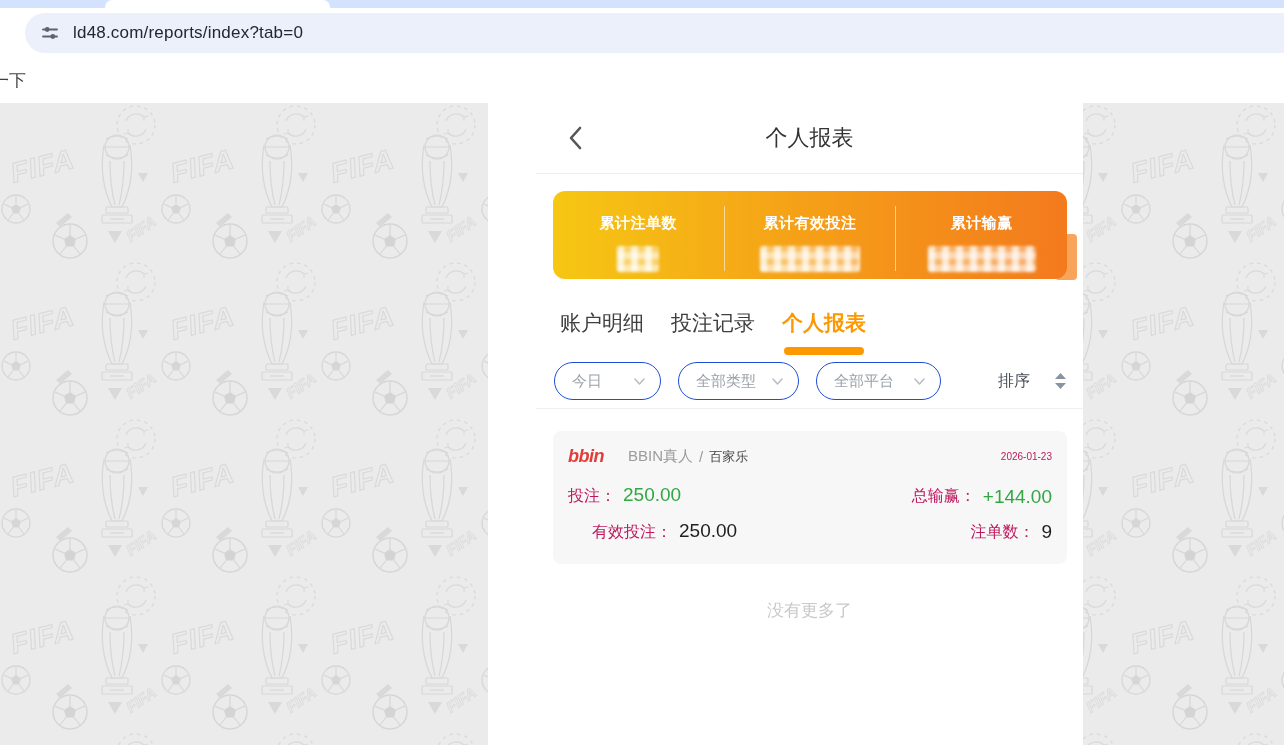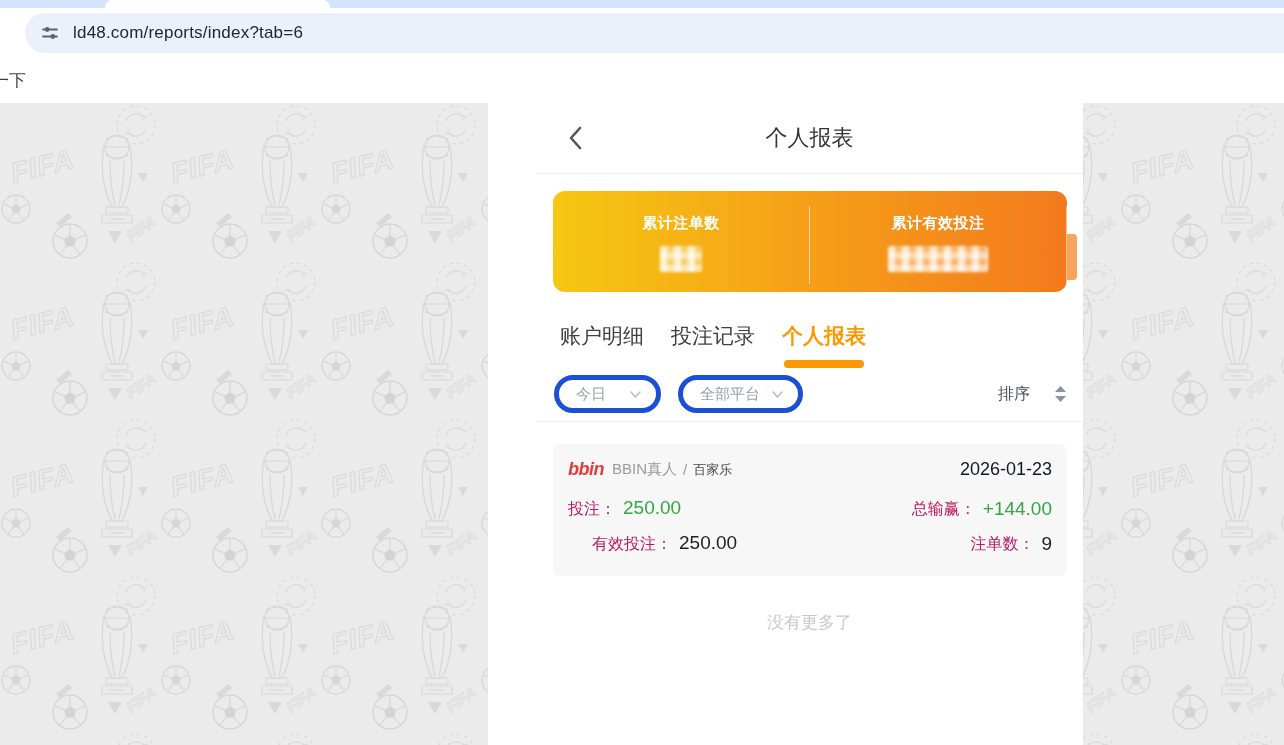--- a/index.html
+++ b/index.html
@@ -19,79 +19,79 @@
   .clipped-txt{position:absolute;left:-8px;top:13px;font-size:17px;color:#3d3f45;}
   
   .stage{position:absolute;left:0;top:103px;width:1284px;height:642px;background:#ebebeb;}
   .bg-pattern{position:absolute;inset:0;display:block;}
   
   .panel{position:absolute;left:488px;top:0;width:595px;height:642px;background:#fff;box-sizing:border-box;padding-left:48px;}
   .panel-header{position:relative;height:70px;border-bottom:1px solid #ededed;}
   .back-btn{position:absolute;left:26px;top:22px;width:26px;height:26px;cursor:pointer;display:flex;align-items:center;justify-content:center;}
   .page-title{text-align:center;line-height:70px;font-size:22px;color:#333;font-weight:500;}
   
-  .stats-wrap{position:relative;margin:17px 16px 0 17px;height:101px;}
+  .stats-wrap{position:relative;margin:17px 16px 0 17px;height:88px;}
   .stats-sliver{position:absolute;right:-10px;top:43px;width:22px;height:46px;background:#f8a55b;border-radius:4px;}
   .stats-card{position:absolute;inset:0;border-radius:12px;background:linear-gradient(90deg,#f6c713 0%,#f59b18 55%,#f37a1d 100%);display:flex;align-items:stretch;}
   .stat-col{flex:1;display:flex;flex-direction:column;align-items:center;}
   .stat-label{margin-top:23px;font-size:15px;font-weight:700;color:#fff;letter-spacing:.5px;}
   .stat-divider{width:1px;background:rgba(255,255,255,.55);margin:15px 0 8px;}
   .mosaic{margin-top:13px;height:26px;border-radius:3px;filter:blur(1.4px);
     background-image:
       repeating-linear-gradient(90deg,rgba(255,255,255,.78) 0 7px,rgba(255,255,255,.28) 7px 14px),
       repeating-linear-gradient(0deg,rgba(255,255,255,.55) 0 7px,rgba(255,255,255,.12) 7px 13px);}
   .m-w1{width:42px;} .m-w2{width:100px;} .m-w3{width:108px;}
   
   .tabs{display:flex;gap:27px;padding:30px 0 0 24px;}
   .tab{font-size:21px;color:#3f3f3f;cursor:pointer;position:relative;padding-bottom:16px;}
   .tab.active{color:#fd9800;font-weight:700;}
   .tab-underline{position:absolute;left:50%;transform:translateX(-50%);bottom:-2px;width:80px;height:8px;border-radius:4px;background:#fd9800;}
   
   .filters{display:flex;align-items:center;gap:17px;margin-top:9px;padding:0 17px 8px 18px;border-bottom:1px solid #eef0f2;}
-  .pill{height:38px;box-sizing:border-box;border:5px solid #1d4ed8;border-radius:19px;background:#fff;display:flex;align-items:center;justify-content:space-between;padding:0 15px 0 17px;cursor:pointer;}
+  .pill{height:38px;box-sizing:border-box;border:1px solid #1d4ed8;border-radius:19px;background:#fff;display:flex;align-items:center;justify-content:space-between;padding:0 15px 0 17px;cursor:pointer;}
   .p-w1{width:107px;} .p-w2{width:121px;} .p-w3{width:125px;}
   .pill-label{font-size:15px;color:#9ba1a9;}
   .chev{width:11px;height:7px;flex:0 0 auto;}
   .sort{margin-left:auto;display:flex;align-items:center;gap:25px;cursor:pointer;}
   .sort-label{font-size:16px;color:#4b5058;}
   .sort-ic{width:11px;height:16px;}
   
   .record-card{margin:22px 16px 0 17px;background:#f7f7f8;border-radius:8px;padding:15px 15px 21px 15px;box-sizing:border-box;cursor:pointer;}
   .r-row{display:flex;align-items:baseline;}
   .r-row.top{align-items:center;}
   .brand{font-size:18px;font-weight:800;font-style:italic;color:#e23c39;letter-spacing:-.5px;}
-  .game{margin-left:8px;font-size:15px;color:#9b9b9b;}
+  .game{margin-left:24px;font-size:15px;color:#9b9b9b;}
   .sep{margin:0 6px;font-size:15px;color:#9b9b9b;}
   .cat{font-size:13px;color:#474747;}
-  .r-date{margin-left:auto;font-size:18px;color:#0f172a;}
+  .r-date{margin-left:auto;font-size:10px;color:#be185d;}
   .r2{margin-top:17px;} .r3{margin-top:12px;margin-left:24px;}
   .lab{font-size:16px;color:#be185d;}
   .val{font-size:19px;margin-left:7px;}
   .val.green{color:#31a842;}
   .val.dark{color:#1f1f1f;}
-  .right-pair{margin-left:auto;display:flex;align-items:flex-end;}
+  .right-pair{margin-left:auto;display:flex;align-items:center;}
   .no-more{text-align:center;margin-top:35px;font-size:17px;color:#c9c9c9;}
 </style>
 </head>
 <body>
 
 <div class="tabstrip">
   <div class="tab-notch"></div>
 </div>
 <div class="omnibox-row">
   <div class="omnibox">
     <svg class="tune-ic" viewBox="0 0 22 22">
       <g stroke="#5f6368" stroke-width="1.8" stroke-linecap="round" fill="#5f6368">
         <line x1="4" y1="7.5" x2="18" y2="7.5"></line>
         <circle cx="8.2" cy="7.5" r="2.4" stroke="none"></circle>
         <line x1="4" y1="14.5" x2="18" y2="14.5"></line>
         <circle cx="13.8" cy="14.5" r="2.4" stroke="none"></circle>
       </g>
     </svg>
-    <span class="url-text">ld48.com/reports/index?tab=6</span>
+    <span class="url-text">ld48.com/reports/index?tab=0</span>
   </div>
 </div>
 <div class="subheader">
   <span class="clipped-txt">一下</span>
 </div>
 
 <div class="stage">
   <svg class="bg-pattern" width="1284" height="642">
     <defs>
       <pattern id="wm" width="160" height="157" patternUnits="userSpaceOnUse">
@@ -171,35 +171,45 @@
         <div class="stat-col">
           <div class="stat-label">累计注单数</div>
           <div class="mosaic m-w1"></div>
         </div>
         <div class="stat-divider"></div>
         <div class="stat-col">
           <div class="stat-label">累计有效投注</div>
           <div class="mosaic m-w2"></div>
         </div>
         <div class="stat-divider"></div>
+        <div class="stat-col">
+          <div class="stat-label">累计输赢</div>
+          <div class="mosaic m-w3"></div>
+        </div>
       </div>
     </div>
 
     <div class="tabs">
       <div class="tab">账户明细</div>
       <div class="tab">投注记录</div>
       <div class="tab active">
         <span>个人报表</span>
         <div class="tab-underline"></div>
       </div>
     </div>
 
     <div class="filters">
       <div class="pill p-w1">
         <span class="pill-label">今日</span>
+        <svg class="chev" viewBox="0 0 11 7">
+          <polyline points="1,1 5.5,6 10,1" fill="none" stroke="#b9bdc4" stroke-width="1.6" stroke-linecap="round" stroke-linejoin="round"></polyline>
+        </svg>
+      </div>
+      <div class="pill p-w2">
+        <span class="pill-label">全部类型</span>
         <svg class="chev" viewBox="0 0 11 7">
           <polyline points="1,1 5.5,6 10,1" fill="none" stroke="#b9bdc4" stroke-width="1.6" stroke-linecap="round" stroke-linejoin="round"></polyline>
         </svg>
       </div>
       <div class="pill p-w3">
         <span class="pill-label">全部平台</span>
         <svg class="chev" viewBox="0 0 11 7">
           <polyline points="1,1 5.5,6 10,1" fill="none" stroke="#b9bdc4" stroke-width="1.6" stroke-linecap="round" stroke-linejoin="round"></polyline>
         </svg>
       </div>

